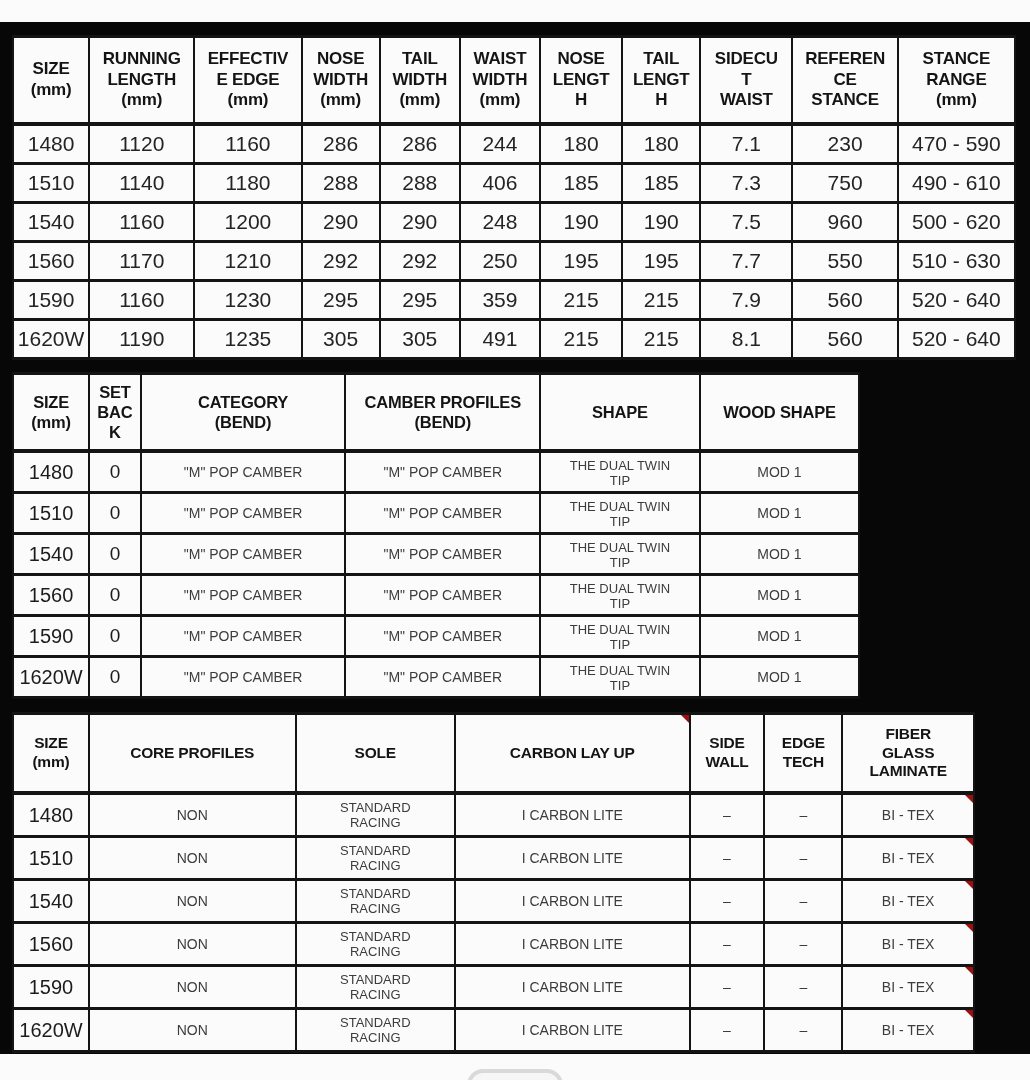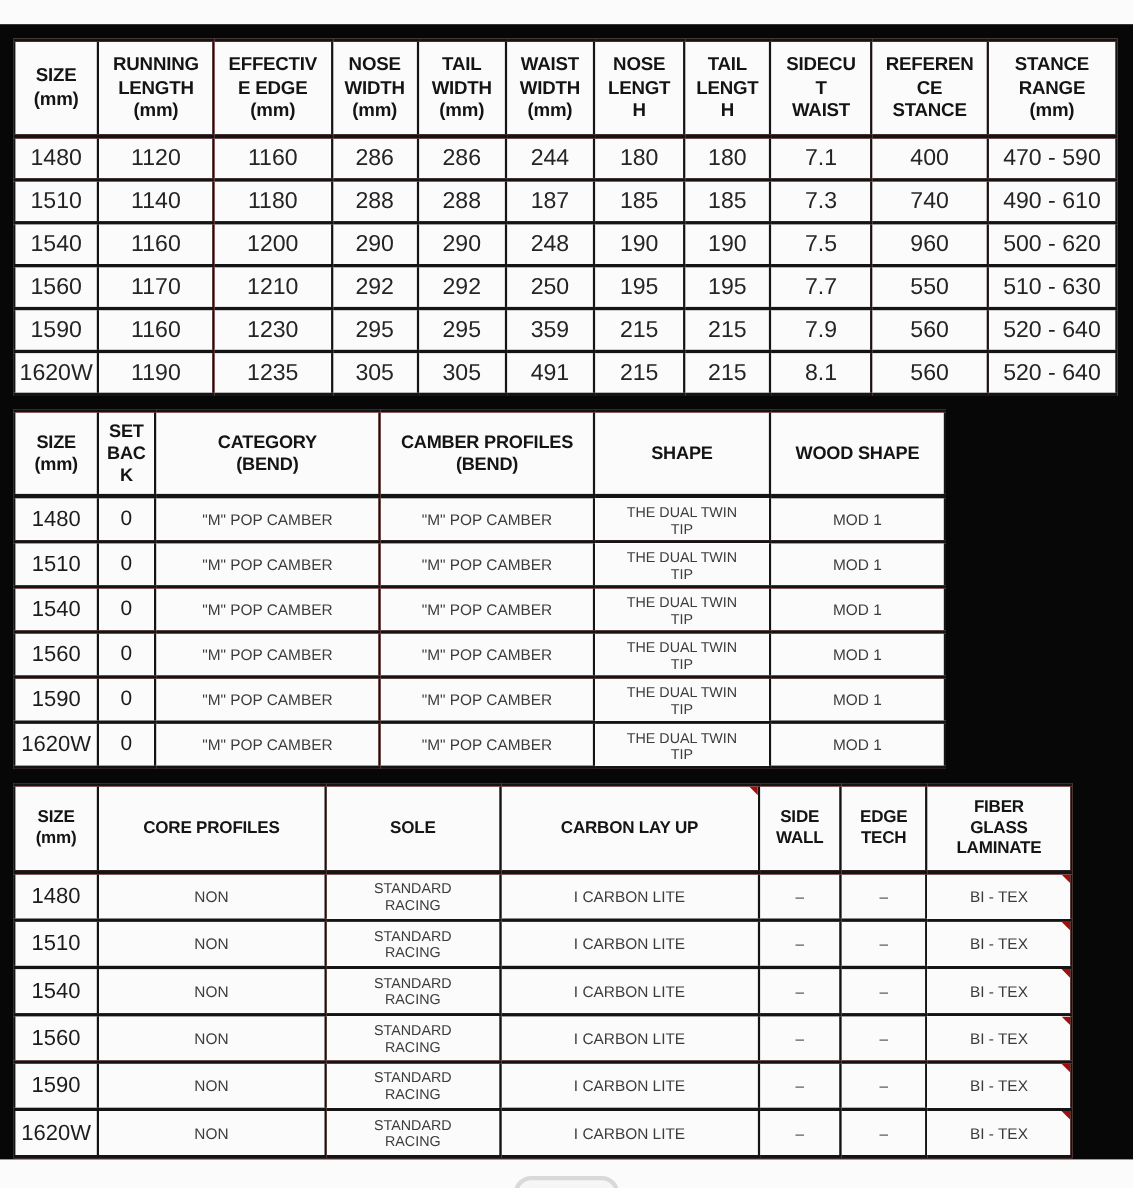--- a/index.html
+++ b/index.html
@@ -10,21 +10,21 @@
     overflow:hidden;
     font-family:"Liberation Sans", sans-serif;
   }
   .top-strip{
     width:1030px;height:22px;background:#fbfbfb;
   }
   .tbl-wrap{margin-left:12px;}
   table{
     border-collapse:collapse;
     table-layout:fixed;
-    background:#fca5a5;
+    background:#5eead4;
   }
   th,td{
     background:#fbfbfb;
     border-style:solid;
     border-color:#141414;
     border-width:3px 2px;
     text-align:center;
     vertical-align:middle;
     white-space:pre-line;
     padding:0 2px;
@@ -144,34 +144,34 @@
         <tr>
           <td>1480</td>
           <td>1120</td>
           <td>1160</td>
           <td>286</td>
           <td>286</td>
           <td>244</td>
           <td>180</td>
           <td>180</td>
           <td>7.1</td>
-          <td>400</td>
+          <td>230</td>
           <td>470 - 590</td>
         </tr>
         <tr>
           <td>1510</td>
           <td>1140</td>
           <td>1180</td>
           <td>288</td>
           <td>288</td>
-          <td>187</td>
+          <td>406</td>
           <td>185</td>
           <td>185</td>
           <td>7.3</td>
-          <td>740</td>
+          <td>750</td>
           <td>490 - 610</td>
         </tr>
         <tr>
           <td>1540</td>
           <td>1160</td>
           <td>1200</td>
           <td>290</td>
           <td>290</td>
           <td>248</td>
           <td>190</td>

